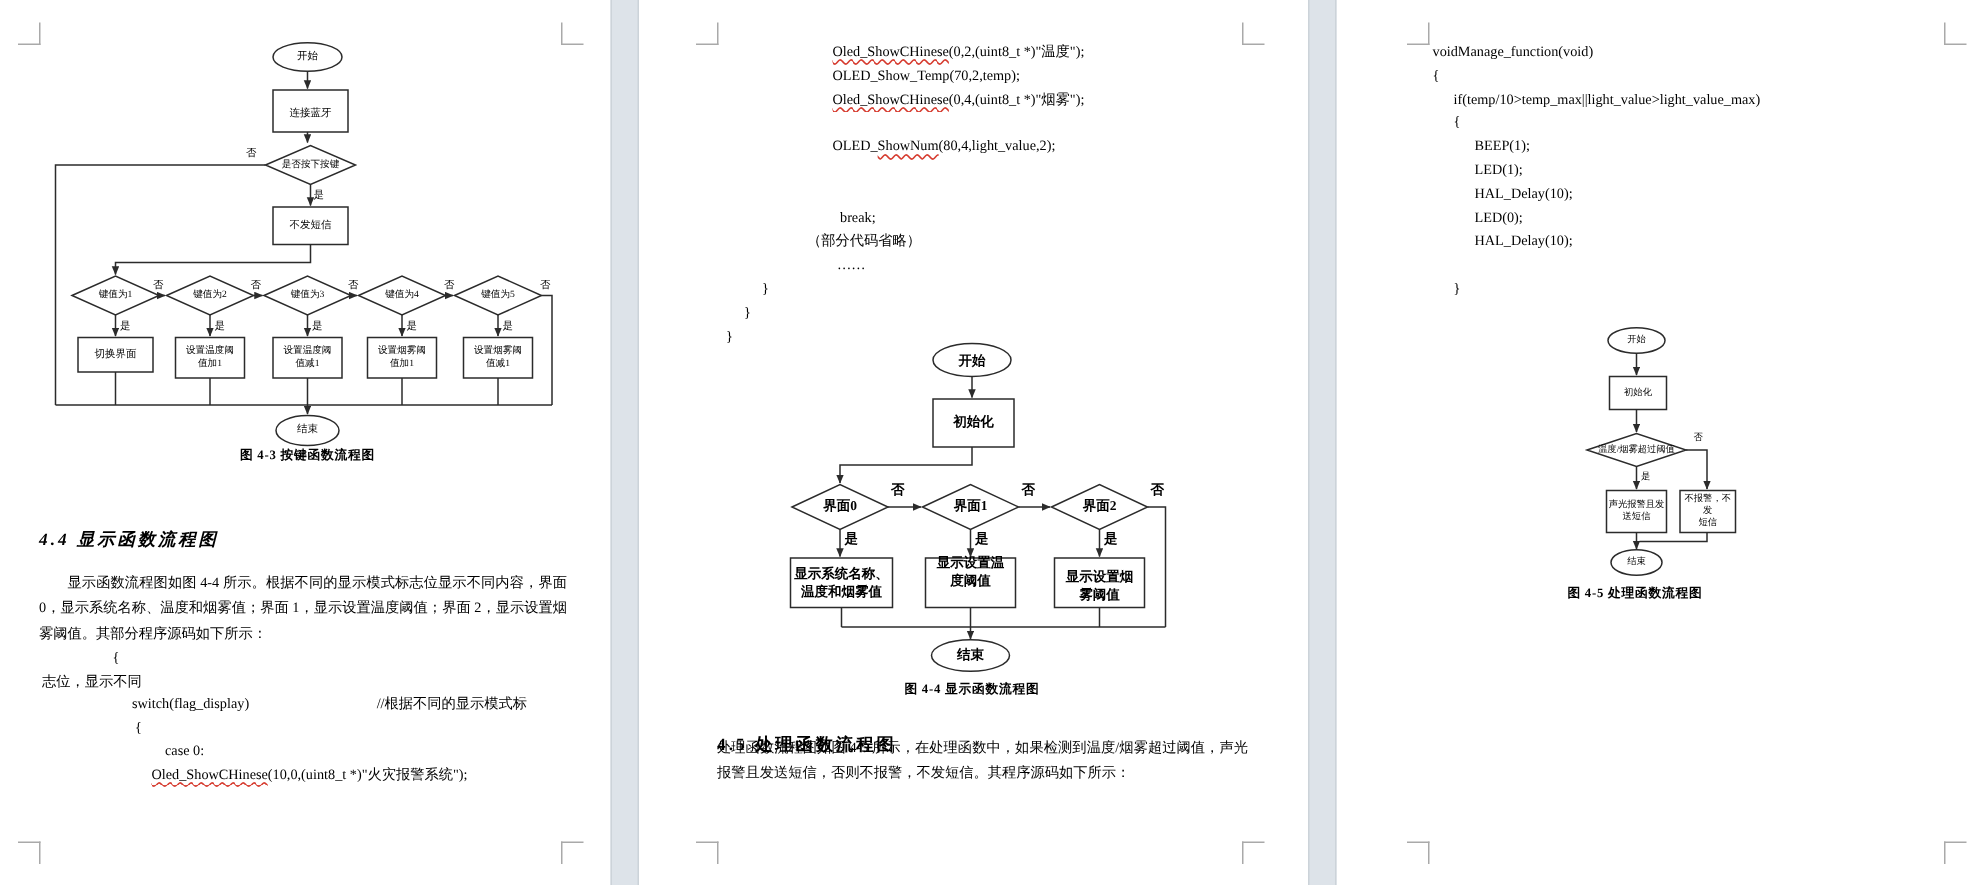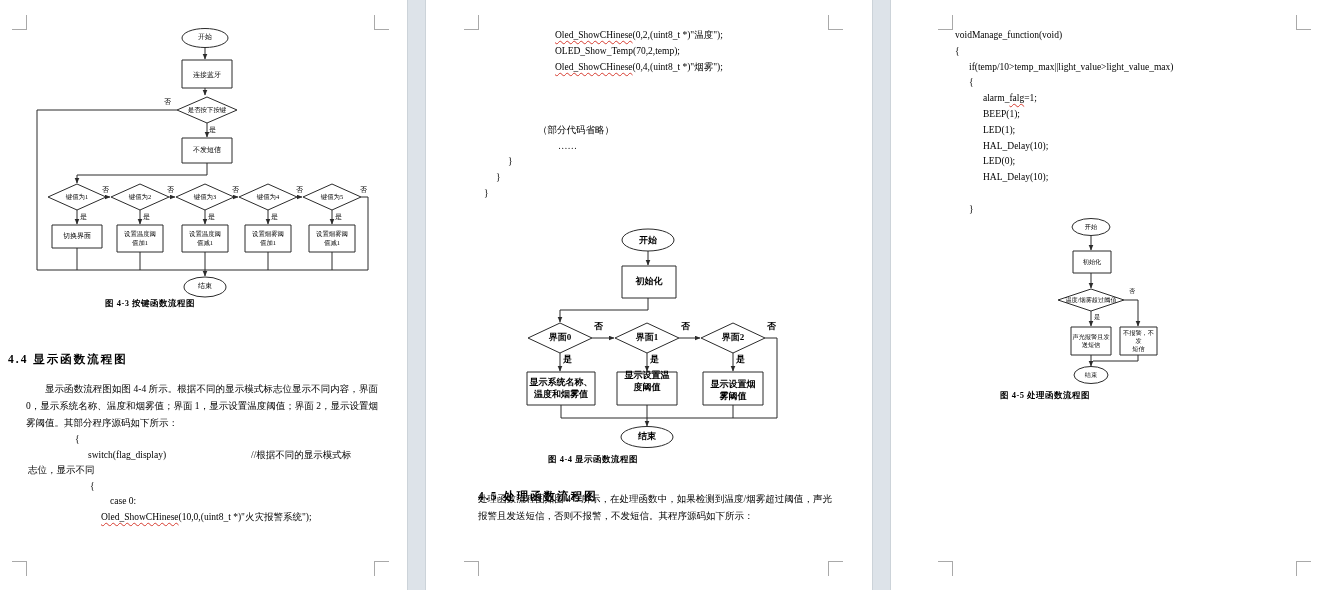--- a/index.html
+++ b/index.html
@@ -21,21 +21,21 @@
   .nl{position:absolute;display:flex;align-items:center;justify-content:center;
       text-align:center;white-space:pre-line;line-height:1.3;}
   .f1{font-size:7px;}
   .f1s{font-size:6.4px;}
   .f2{font-size:9px;font-weight:bold;}
   .f3{font-size:6.2px;}
   .yn{position:absolute;font-size:7px;}
   .yn2{position:absolute;font-size:9px;font-weight:bold;}
   .yn3{position:absolute;font-size:6.2px;}
   
-  .caption{position:absolute;font-size:8.5px;font-weight:bold;letter-spacing:.5px;font-family:Liberation Serif, serif;}
+  .caption{position:absolute;text-align:center;font-size:8.5px;font-weight:bold;letter-spacing:.5px;font-family:Liberation Serif, serif;}
   .heading{position:absolute;font-size:11.5px;font-weight:bold;letter-spacing:2px;}
   .para{position:absolute;font-size:9.5px;line-height:17px;text-align:justify;}
   .indent{text-indent:19px;}
   .codeblock{position:absolute;font-size:9.5px;}
   .code-line{white-space:pre;}
   .wavy{text-decoration:underline;text-decoration-style:wavy;text-decoration-color:#d63b2f;
         text-decoration-thickness:1px;text-underline-offset:2px;}
 </style>
 </head>
 <body>
@@ -215,53 +215,54 @@
   <div class="yn3" style="left:1129px;top:287px;">否</div>
   <div class="yn3" style="left:1094px;top:313px;">是</div>
   <div class="nl f3" style="left:1071px;top:327px;width:40px;height:28px;">声光报警且发
 送短信</div>
   <div class="nl f3" style="left:1120px;top:327px;width:37px;height:28px;">不报警，不发
 短信</div>
   <div class="nl f3" style="left:1074px;top:367px;width:34px;height:16px;">结束</div>
 
   <div class="caption" style="left:1000px;top:390px;width:180px;">图 4-5  处理函数流程图</div>
 
-  <div class="heading" style="left:8px;top:352px;">4.4 显示函数流程图</div>
+  <div class="heading" style="left:26px;top:352px;font-style:italic;">4.4 显示函数流程图</div>
   <div class="para indent" style="left:26px;top:381px;width:352px;">显示函数流程图如图 4-4 所示。根据不同的显示模式标志位显示不同内容，界面 0，显示系统名称、温度和烟雾值；界面 1，显示设置温度阈值；界面 2，显示设置烟雾阈值。其部分程序源码如下所示：</div>
   <div class="codeblock" style="left: 18px; top: 432px;">
       <div class="code-line" style="height: 15.5px; line-height: 15.5px; padding-left: 57px;"><span>{</span></div>
+      <div class="code-line" style="height: 15.5px; line-height: 15.5px; padding-left: 10px;"><span>志位，显示不同</span></div>
       <div class="code-line" style="height: 15.5px; line-height: 15.5px; padding-left: 70px;"><span>switch(flag_display)</span><span style="margin-left: 85px;">//根据不同的显示模式标</span></div>
-      <div class="code-line" style="height: 15.5px; line-height: 15.5px; padding-left: 10px;"><span>志位，显示不同</span></div>
       <div class="code-line" style="height: 15.5px; line-height: 15.5px; padding-left: 72px;"><span>{</span></div>
       <div class="code-line" style="height: 15.5px; line-height: 15.5px; padding-left: 92px;"><span>case 0:</span></div>
       <div class="code-line" style="height: 15.5px; line-height: 15.5px; padding-left: 83px;"><span class="wavy">Oled_ShowCHinese</span><span>(10,0,(uint8_t *)"火灾报警系统");</span></div>
     </div>
 
   <div class="codeblock" style="left: 478px; top: 28px;">
       <div class="code-line" style="height: 15.8px; line-height: 15.8px; padding-left: 77px;"><span class="wavy">Oled_ShowCHinese</span><span>(0,2,(uint8_t *)"温度");</span></div>
       <div class="code-line" style="height: 15.8px; line-height: 15.8px; padding-left: 77px;"><span>OLED_Show_Temp(70,2,temp);</span></div>
       <div class="code-line" style="height: 15.8px; line-height: 15.8px; padding-left: 77px;"><span class="wavy">Oled_ShowCHinese</span><span>(0,4,(uint8_t *)"烟雾");</span></div>
       <div class="code-line" style="height: 15.8px; line-height: 15.8px; padding-left: 0px;">&nbsp;</div>
-      <div class="code-line" style="height: 15.8px; line-height: 15.8px; padding-left: 0px;">&nbsp;</div>
-      <div class="code-line" style="height: 15.8px; line-height: 15.8px; padding-left: 0px;">&nbsp;</div>
+      <div class="code-line" style="height: 15.8px; line-height: 15.8px; padding-left: 77px;"><span>OLED_</span><span class="wavy">ShowNum</span><span>(80,4,light_value,2);</span></div>
+      <div class="code-line" style="height: 15.8px; line-height: 15.8px; padding-left: 0px;">&nbsp;</div>
+      <div class="code-line" style="height: 15.8px; line-height: 15.8px; padding-left: 0px;">&nbsp;</div>
+      <div class="code-line" style="height: 15.8px; line-height: 15.8px; padding-left: 82px;"><span>break;</span></div>
       <div class="code-line" style="height: 15.8px; line-height: 15.8px; padding-left: 60px;"><span>（部分代码省略）</span></div>
       <div class="code-line" style="height: 15.8px; line-height: 15.8px; padding-left: 80px;"><span>……</span></div>
       <div class="code-line" style="height: 15.8px; line-height: 15.8px; padding-left: 30px;"><span>}</span></div>
       <div class="code-line" style="height: 15.8px; line-height: 15.8px; padding-left: 18px;"><span>}</span></div>
       <div class="code-line" style="height: 15.8px; line-height: 15.8px; padding-left: 6px;"><span>}</span></div>
     </div>
   <div class="heading" style="left:478px;top:489px;">4.5 处理函数流程图</div>
   <div class="para" style="left:478px;top:491px;width:354px;">处理函数流程图如图 4-5 所示，在处理函数中，如果检测到温度/烟雾超过阈值，声光报警且发送短信，否则不报警，不发短信。其程序源码如下所示：</div>
 
   <div class="codeblock" style="left: 952px; top: 28px;">
       <div class="code-line" style="height: 15.8px; line-height: 15.8px; padding-left: 3px;"><span>voidManage_function(void)</span></div>
       <div class="code-line" style="height: 15.8px; line-height: 15.8px; padding-left: 3px;"><span>{</span></div>
       <div class="code-line" style="height: 15.8px; line-height: 15.8px; padding-left: 17px;"><span>if(temp/10&gt;temp_max||light_value&gt;light_value_max)</span></div>
       <div class="code-line" style="height: 15.8px; line-height: 15.8px; padding-left: 17px;"><span>{</span></div>
-      <div class="code-line" style="height: 15.8px; line-height: 15.8px; padding-left: 31px;"><span>alarm_</span><span class="wavy">falg</span><span>=1;</span></div>
       <div class="code-line" style="height: 15.8px; line-height: 15.8px; padding-left: 31px;"><span>BEEP(1);</span></div>
       <div class="code-line" style="height: 15.8px; line-height: 15.8px; padding-left: 31px;"><span>LED(1);</span></div>
       <div class="code-line" style="height: 15.8px; line-height: 15.8px; padding-left: 31px;"><span>HAL_Delay(10);</span></div>
       <div class="code-line" style="height: 15.8px; line-height: 15.8px; padding-left: 31px;"><span>LED(0);</span></div>
       <div class="code-line" style="height: 15.8px; line-height: 15.8px; padding-left: 31px;"><span>HAL_Delay(10);</span></div>
       <div class="code-line" style="height: 15.8px; line-height: 15.8px; padding-left: 0px;">&nbsp;</div>
       <div class="code-line" style="height: 15.8px; line-height: 15.8px; padding-left: 17px;"><span>}</span></div>
     </div>
 
 </div>

